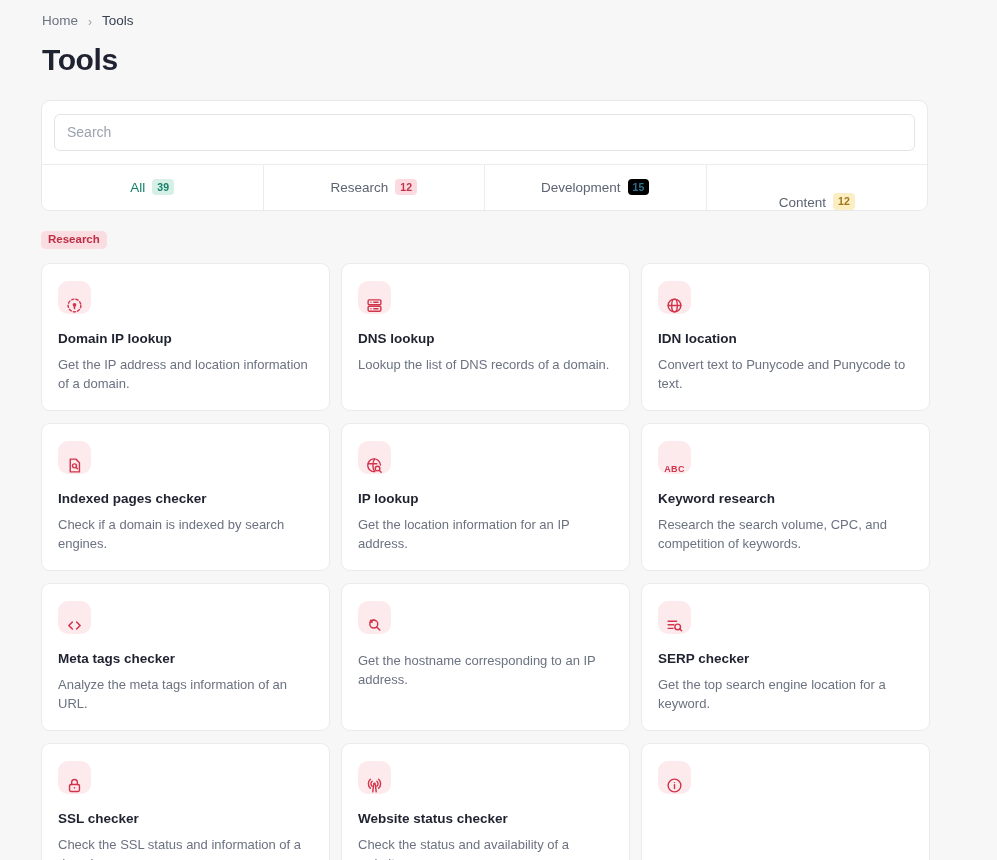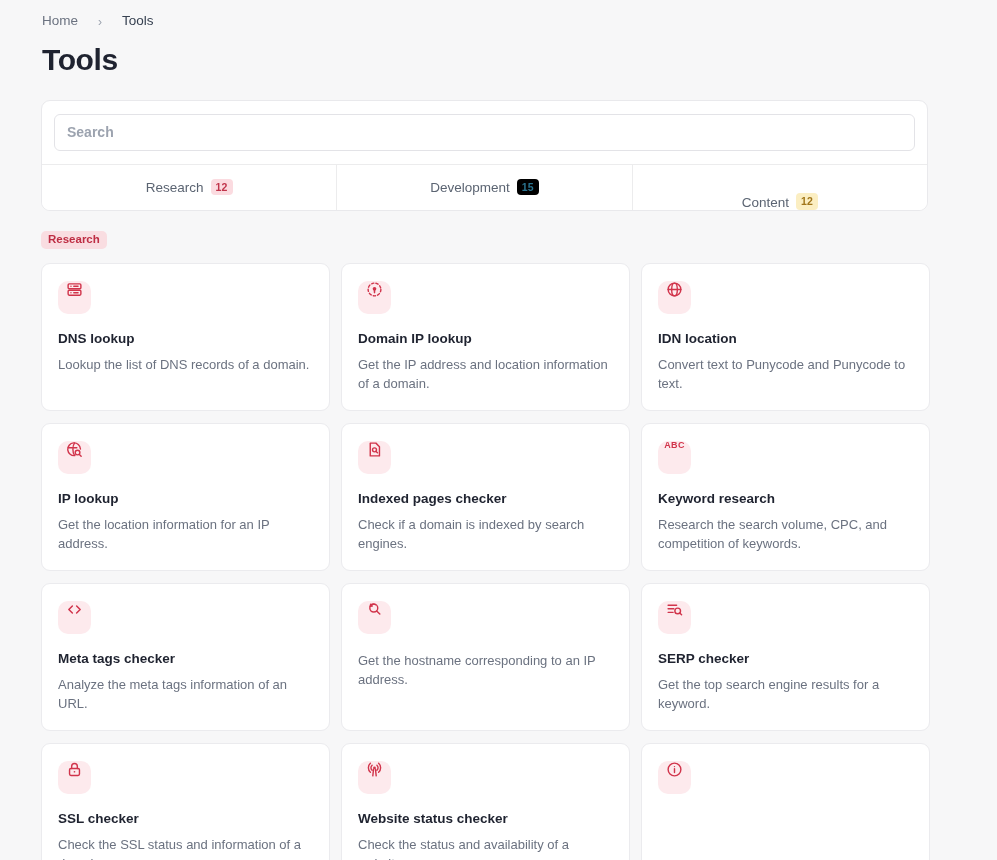--- a/index.html
+++ b/index.html
@@ -17,21 +17,21 @@
     min-height: 860px;
     background: #f7f7f8;
     padding: 0;
     overflow: hidden;
   }
 
   
   .breadcrumb {
     display: flex;
     align-items: flex-end;
-    gap: 20px;
+    gap: 10px;
     padding: 14px 0 0 42px;
     font-size: 13.5px;
     line-height: 1;
     color: #6b7280;
   }
   .breadcrumb .crumb-link {
     color: #6b7280;
     text-decoration: none;
     cursor: pointer;
   }
@@ -72,21 +72,20 @@
     width: 100%;
     height: 37px;
     border: 1px solid #e3e3e7;
     border-radius: 6px;
     background: #fff;
     padding: 0 12px;
     font-size: 14px;
     font-family: "Liberation Sans", sans-serif;
     color: #1f2330;
     outline: none;
-    font-weight: bold;
   }
   .search-input::placeholder { color: #9ca3af; }
 
   .tabs {
     display: flex;
     border-top: 1px solid #ececed;
   }
   .tab {
     flex: 1 1 0;
     height: 45px;
@@ -145,21 +144,21 @@
     padding: 17px 16px 16px 16px;
     min-height: 138px;
     cursor: pointer;
   }
   .card-icon {
     width: 33px;
     height: 33px;
     border-radius: 10px;
     background: #fdeaed;
     display: flex;
-    align-items: flex-start;
+    align-items: flex-end;
     justify-content: center;
     color: #d1344b;
     margin-bottom: 17px;
   }
   .card-icon svg { display: block; }
   .card-icon .abc-glyph {
     font-family: "Liberation Sans", sans-serif;
     font-size: 9px;
     font-weight: 700;
     letter-spacing: 0.3px;
@@ -192,20 +191,24 @@
   </nav>
 
   <h1 class="page-title">Tools</h1>
 
   <section class="panel">
     <div class="search-wrap">
       <input class="search-input" type="text" placeholder="Search" style="">
     </div>
     <div class="tabs">
 
+      <div class="tab active">
+        <span>All</span>
+        <span class="tab-badge badge-all">39</span>
+      </div>
 
       <div class="tab">
         <span>Research</span>
         <span class="tab-badge badge-research">12</span>
       </div>
 
       <div class="tab">
         <span>Development</span>
         <span class="tab-badge badge-dev">15</span>
       </div>
@@ -216,82 +219,82 @@
       </div>
 
     </div>
   </section>
 
   <div class="section-label-row">
     <span class="section-label">Research</span>
   </div>
 
   <div class="grid" id="card-grid">
+      <div class="card">
+        <div class="card-icon">
+          <svg width="17" height="17" viewBox="0 0 24 24" fill="none" stroke="currentColor" stroke-width="2" stroke-linecap="round">
+            <circle cx="12" cy="12" r="9" stroke-dasharray="3.2 3"></circle>
+            <circle cx="12" cy="11" r="2.6" fill="currentColor" stroke="none"></circle>
+            <path d="M12 13.6 L12 16.4" stroke-width="2.2"></path>
+          </svg>
+        </div>
+        <div class="card-title">Domain IP lookup</div>
+        <div class="card-desc">Get the IP address and location information of a domain.</div>
+      </div>
       <div class="card">
         <div class="card-icon">
           <svg width="17" height="17" viewBox="0 0 24 24" fill="none" stroke="currentColor" stroke-width="2" stroke-linecap="round" stroke-linejoin="round">
             <rect x="3" y="4" width="18" height="7" rx="1.5"></rect>
             <rect x="3" y="13" width="18" height="7" rx="1.5"></rect>
             <line x1="7" y1="7.5" x2="7.01" y2="7.5"></line>
             <line x1="7" y1="16.5" x2="7.01" y2="16.5"></line>
             <line x1="11" y1="7.5" x2="17" y2="7.5"></line>
             <line x1="11" y1="16.5" x2="17" y2="16.5"></line>
           </svg>
         </div>
         <div class="card-title">DNS lookup</div>
         <div class="card-desc">Lookup the list of DNS records of a domain.</div>
       </div>
       <div class="card">
         <div class="card-icon">
           <svg width="17" height="17" viewBox="0 0 24 24" fill="none" stroke="currentColor" stroke-width="2" stroke-linecap="round">
-            <circle cx="12" cy="12" r="9" stroke-dasharray="3.2 3"></circle>
-            <circle cx="12" cy="11" r="2.6" fill="currentColor" stroke="none"></circle>
-            <path d="M12 13.6 L12 16.4" stroke-width="2.2"></path>
-          </svg>
-        </div>
-        <div class="card-title">Domain IP lookup</div>
-        <div class="card-desc">Get the IP address and location information of a domain.</div>
-      </div>
-      <div class="card">
-        <div class="card-icon">
-          <svg width="17" height="17" viewBox="0 0 24 24" fill="none" stroke="currentColor" stroke-width="2" stroke-linecap="round">
             <circle cx="12" cy="12" r="9"></circle>
             <line x1="3" y1="12" x2="21" y2="12"></line>
             <ellipse cx="12" cy="12" rx="4" ry="9"></ellipse>
           </svg>
         </div>
         <div class="card-title">IDN location</div>
         <div class="card-desc">Convert text to Punycode and Punycode to text.</div>
+      </div>
+      <div class="card">
+        <div class="card-icon">
+          <svg width="17" height="17" viewBox="0 0 24 24" fill="none" stroke="currentColor" stroke-width="2" stroke-linecap="round" stroke-linejoin="round">
+            <path d="M6 3h8l5 5v13H6z"></path>
+            <circle cx="12" cy="12.5" r="2.8"></circle>
+            <line x1="14.2" y1="14.7" x2="16.2" y2="16.7"></line>
+          </svg>
+        </div>
+        <div class="card-title">Indexed pages checker</div>
+        <div class="card-desc">Check if a domain is indexed by search engines.</div>
       </div>
       <div class="card">
         <div class="card-icon">
           <svg width="17" height="17" viewBox="0 0 24 24" fill="none" stroke="currentColor" stroke-width="2" stroke-linecap="round">
             <path d="M20.4 11.2A9 9 0 1 0 12.6 20.6"></path>
             <path d="M12 3c-3 3.5-3 13.5 0 17"></path>
             <path d="M3.3 9.5h12"></path>
             <circle cx="16.3" cy="16.3" r="3.3"></circle>
             <line x1="18.9" y1="18.9" x2="21.4" y2="21.4"></line>
           </svg>
         </div>
         <div class="card-title">IP lookup</div>
         <div class="card-desc">Get the location information for an IP address.</div>
       </div>
       <div class="card">
         <div class="card-icon">
-          <svg width="17" height="17" viewBox="0 0 24 24" fill="none" stroke="currentColor" stroke-width="2" stroke-linecap="round" stroke-linejoin="round">
-            <path d="M6 3h8l5 5v13H6z"></path>
-            <circle cx="12" cy="12.5" r="2.8"></circle>
-            <line x1="14.2" y1="14.7" x2="16.2" y2="16.7"></line>
-          </svg>
-        </div>
-        <div class="card-title">Indexed pages checker</div>
-        <div class="card-desc">Check if a domain is indexed by search engines.</div>
-      </div>
-      <div class="card">
-        <div class="card-icon">
           <span class="abc-glyph">ABC</span>
         </div>
         <div class="card-title">Keyword research</div>
         <div class="card-desc">Research the search volume, CPC, and competition of keywords.</div>
       </div>
       <div class="card">
         <div class="card-icon">
           <svg width="17" height="17" viewBox="0 0 24 24" fill="none" stroke="currentColor" stroke-width="2.1" stroke-linecap="round" stroke-linejoin="round">
             <polyline points="9,7 4,12 9,17"></polyline>
             <polyline points="15,7 20,12 15,17"></polyline>
@@ -315,21 +318,21 @@
         <div class="card-icon">
           <svg width="17" height="17" viewBox="0 0 24 24" fill="none" stroke="currentColor" stroke-width="2" stroke-linecap="round">
             <line x1="3" y1="6" x2="15" y2="6"></line>
             <line x1="3" y1="11" x2="11" y2="11"></line>
             <line x1="3" y1="16" x2="10" y2="16"></line>
             <circle cx="16.5" cy="14" r="4"></circle>
             <line x1="19.4" y1="16.9" x2="22" y2="19.5"></line>
           </svg>
         </div>
         <div class="card-title">SERP checker</div>
-        <div class="card-desc">Get the top search engine results for a keyword.</div>
+        <div class="card-desc">Get the top search engine location for a keyword.</div>
       </div>
       <div class="card">
         <div class="card-icon">
           <svg width="17" height="17" viewBox="0 0 24 24" fill="none" stroke="currentColor" stroke-width="2" stroke-linecap="round" stroke-linejoin="round">
             <rect x="5" y="10.5" width="14" height="10" rx="2"></rect>
             <path d="M8 10.5V7.5a4 4 0 0 1 8 0v3"></path>
             <circle cx="12" cy="15.2" r="1.2" fill="currentColor" stroke="none"></circle>
           </svg>
         </div>
         <div class="card-title">SSL checker</div>

